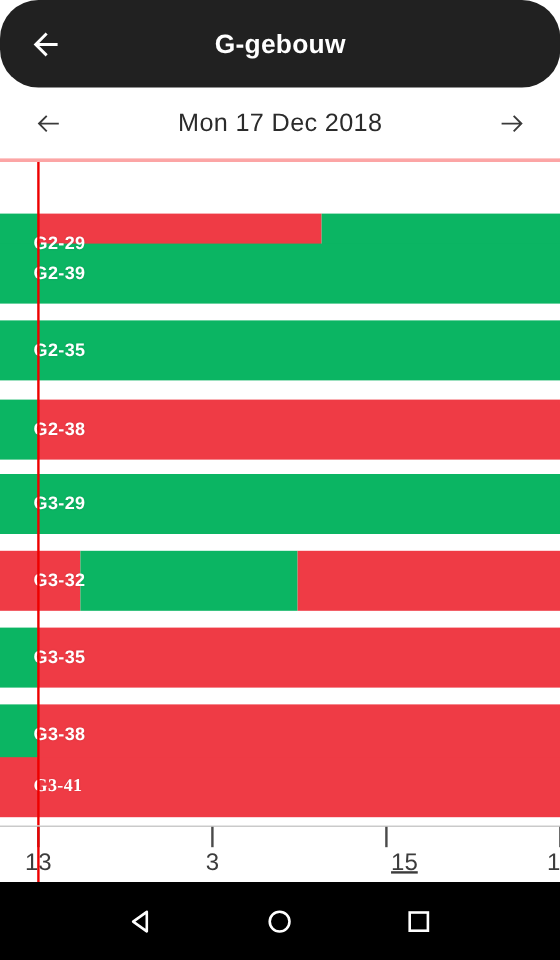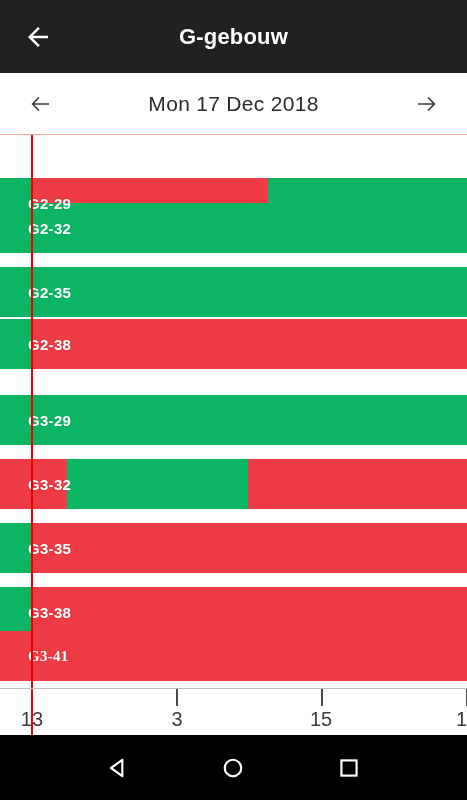--- a/index.html
+++ b/index.html
@@ -7,38 +7,38 @@
   body {
     font-family:"Liberation Sans", sans-serif;
     background:#ffffff;
     overflow:hidden;
     position:relative;
   }
 
   
   .appbar{
     height:73px; background:#212121; color:#fff;
-    display:flex; align-items:center; position:relative;
+    display:flex; align-items:center; position:relative;border-radius:32px;
   }
   .appbar-back{
     width:56px; height:56px; margin-left:10px;
     display:flex; align-items:center; justify-content:center;
     cursor:pointer; flex:0 0 auto;
   }
   .appbar-title{
     position:absolute; left:0; right:0; text-align:center;
     font-size:22px; font-weight:bold; letter-spacing:.2px;
     pointer-events:none;
   }
 
   
   .datebar{
     height:62px; background:#fff;
     display:flex; align-items:center; justify-content:space-between;
-    padding:0 23px; border-bottom:1px solid #fca5a5;
+    padding:0 23px; border-bottom:3px solid #fca5a5;
   }
   .date-arrow{
     width:34px; height:34px; display:flex; align-items:center; justify-content:center;
     cursor:pointer; color:#3a3a3a;
   }
   .date-label{ font-size:21px; color:#2b2b2b; letter-spacing:.3px; }
 
   
   .chart{
     position:absolute; left:0; top:135px; right:0;
@@ -113,27 +113,27 @@
 <div class="chart">
   <div class="plot" id="plot">
       <div class="row" style="top: 4px; margin-top: 39px;">
         <div class="seg green" style="left: 0px; width: 31.9068px;"></div>
         <div class="seg red" style="left: 31.9068px; width: 236.401px;"></div>
         <div class="seg green" style="left: 268.307px; width: 198.693px;"></div>
         <div class="row-label">G2-29</div>
       </div>
       <div class="row" style="top: 68px;">
         <div class="seg green" style="left: 0px; width: 467px;"></div>
-        <div class="row-label">G2-32</div>
+        <div class="row-label">G2-39</div>
       </div>
       <div class="row" style="top: 132px; border-radius: 13px;">
         <div class="seg green" style="left: 0px; width: 467px;"></div>
         <div class="row-label">G2-35</div>
       </div>
-      <div class="row" style="top: 184px;">
+      <div class="row" style="top: 198px;">
         <div class="seg green" style="left: 0px; width: 31.9068px;"></div>
         <div class="seg red" style="left: 31.9068px; width: 435.093px;"></div>
         <div class="row-label">G2-38</div>
       </div>
       <div class="row" style="top: 260px;">
         <div class="seg green" style="left: 0px; width: 467px;"></div>
         <div class="row-label">G3-29</div>
       </div>
       <div class="row" style="top: 324px;">
         <div class="seg red" style="left: 0px; width: 66.7143px;"></div>
@@ -158,21 +158,21 @@
       <div class="nowline" style="left: 30.9068px; background: rgb(238, 0, 0);"></div>
     </div>
 </div>
 
 <div class="axis" id="axis">
     <div class="tick" style="left: 30.9068px;"></div>
     <div class="tick-label" style="left: 31.9068px;">13</div>
     <div class="tick" style="left: 175.938px;"></div>
     <div class="tick-label" style="left: 176.938px;">3</div>
     <div class="tick" style="left: 320.969px;"></div>
-    <div class="tick-label" style="left: 321px;">15</div>
+    <div class="tick-label" style="left: 337px; text-decoration: underline;">15</div>
     <div class="tick" style="left: 466px;"></div>
     <div class="tick-label" style="left: 467px;">16</div>
     <div class="axis-nowline" style="left: 30.9068px; background: rgb(238, 0, 0);"></div>
   </div>
 
 <div class="navbar">
   <div class="nav-btn">
     <svg width="26" height="26" viewBox="0 0 24 24">
       <path d="M16 4.5 5.5 12 16 19.5z" fill="none" stroke="#ffffff" stroke-width="2" stroke-linejoin="round"></path>
     </svg>

